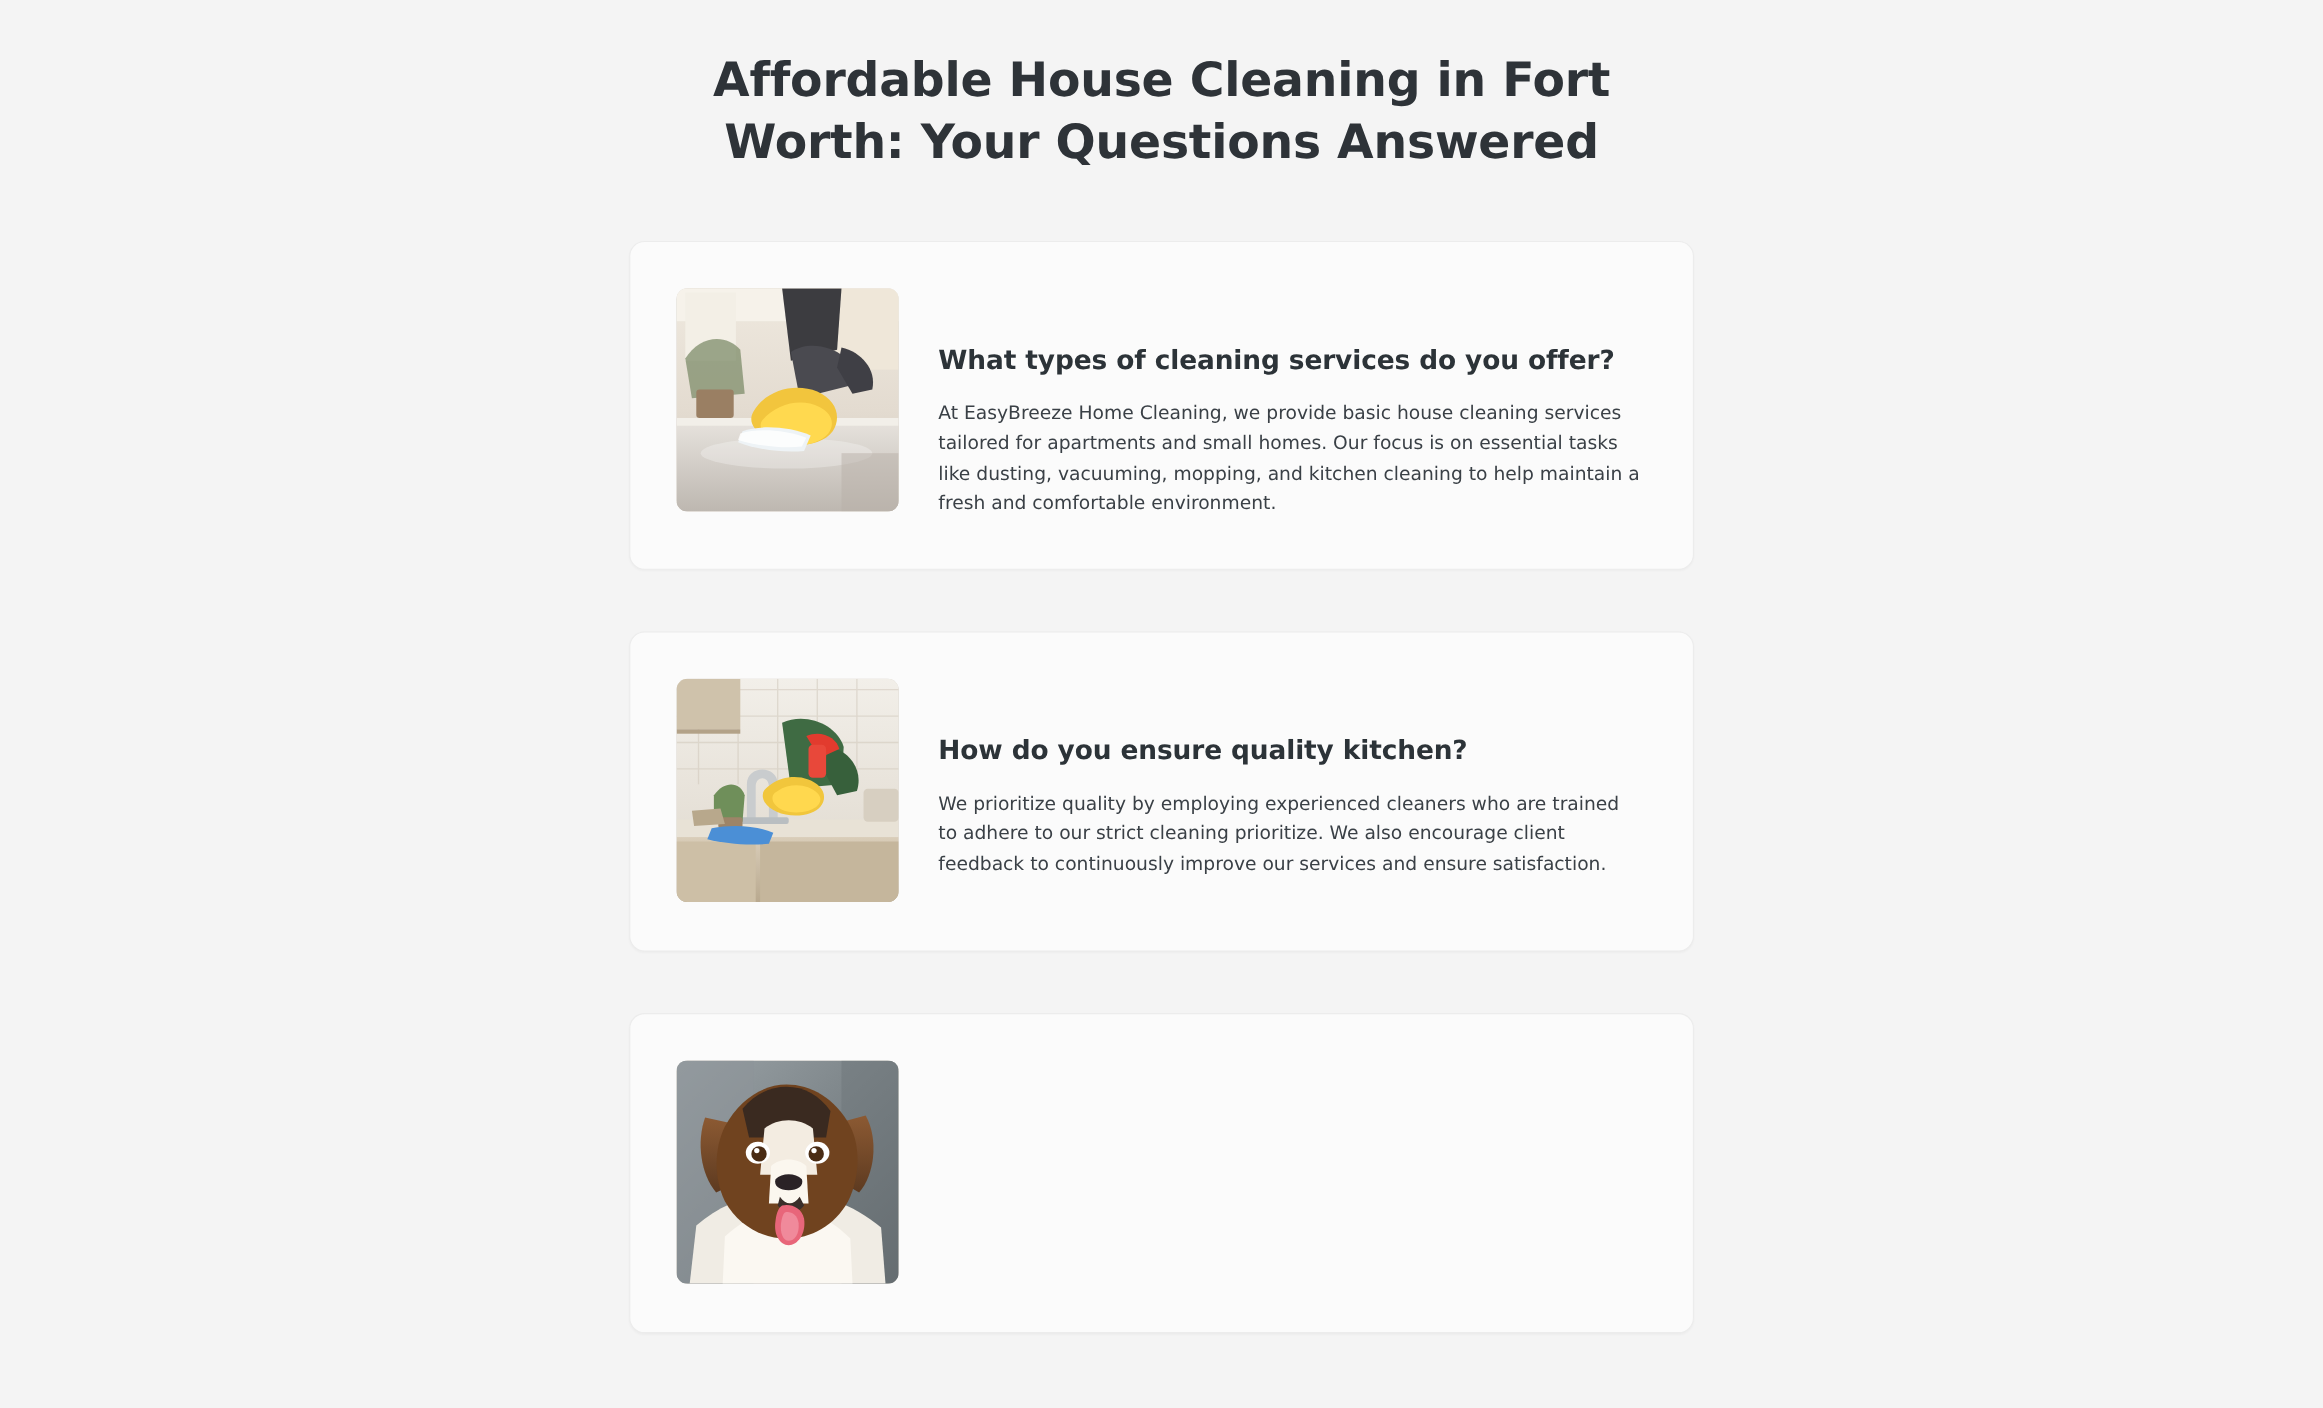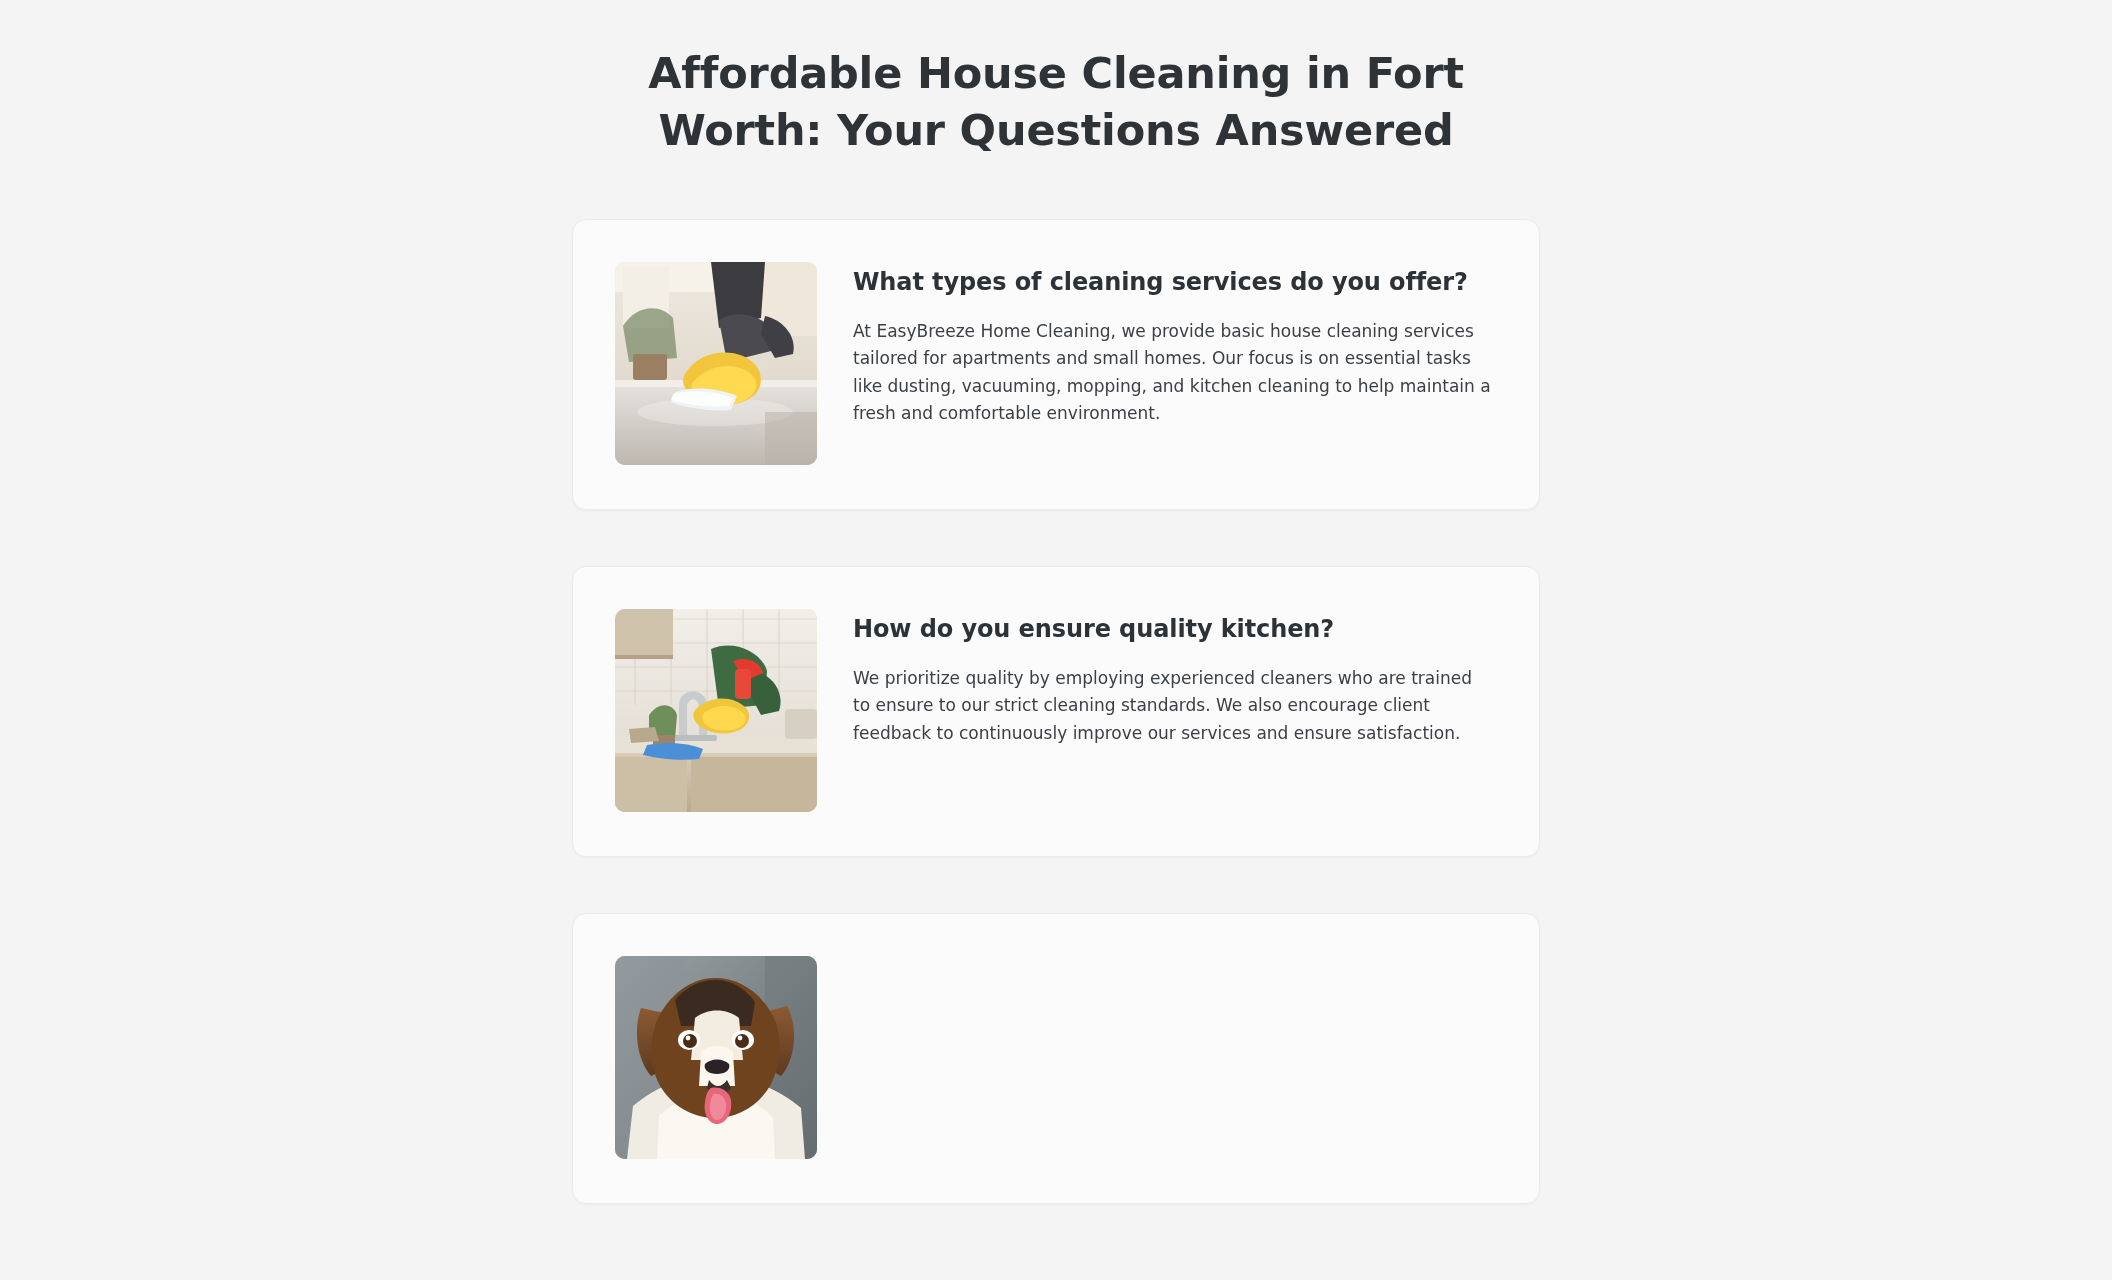--- a/index.html
+++ b/index.html
@@ -46,21 +46,21 @@
   .faq-thumb {
     width: 202px;
     height: 203px;
     min-width: 202px;
     border-radius: 10px;
     overflow: hidden;
     position: relative;
     background: #d9d4cc;
   }
   .faq-thumb svg { display: block; width: 100%; height: 100%; }
-  .faq-body { flex: 1; padding-top: 2px; }
+  .faq-body { flex: 1; padding-top: 2px; margin-top: 45px; }
   .faq-question {
     font-size: 24px;
     font-weight: 700;
     color: #2c3338;
     line-height: 1.5;
     margin: 0 0 18px 0;
     letter-spacing: -0.1px;
   }
   .faq-answer {
     font-size: 17px;
@@ -152,21 +152,21 @@
           <path d="M92 102 C104 94 120 96 128 104 C134 110 130 117 120 120 C106 124 92 120 88 112 C86 107 88 104 92 102 Z" fill="#ffd84e"></path>
           <path d="M34 106 C44 92 58 94 62 106 L60 130 L34 130 Z" fill="#6f8f5a"></path>
           <rect x="38" y="126" width="22" height="10" rx="2" fill="#9d8468"></rect>
           <path d="M14 120 L40 118 L44 132 L16 134 Z" fill="#b8a88c"></path>
           <path d="M32 136 C52 132 74 134 88 140 L84 150 C66 152 44 150 28 146 Z" fill="#4b8fd6"></path>
           <rect x="170" y="100" width="32" height="30" rx="4" fill="#d7cfc1"></rect>
         </svg>
       </div>
       <div class="faq-body">
         <h2 class="faq-question">How do you ensure quality kitchen?</h2>
-        <p class="faq-answer">We prioritize quality by employing experienced cleaners who are trained to ensure to our strict cleaning standards. We also encourage client feedback to continuously improve our services and ensure satisfaction.</p>
+        <p class="faq-answer">We prioritize quality by employing experienced cleaners who are trained to adhere to our strict cleaning prioritize. We also encourage client feedback to continuously improve our services and ensure satisfaction.</p>
       </div>
     </div>
 
     <div class="faq-card">
       <div class="faq-thumb">
         <svg viewBox="0 0 202 203" preserveAspectRatio="xMidYMid slice" aria-hidden="true">
           <defs>
             <linearGradient id="d3bg" x1="0" y1="0" x2="1" y2="1">
               <stop offset="0%" stop-color="#9aa2a6"></stop>
               <stop offset="45%" stop-color="#7f878b"></stop>

